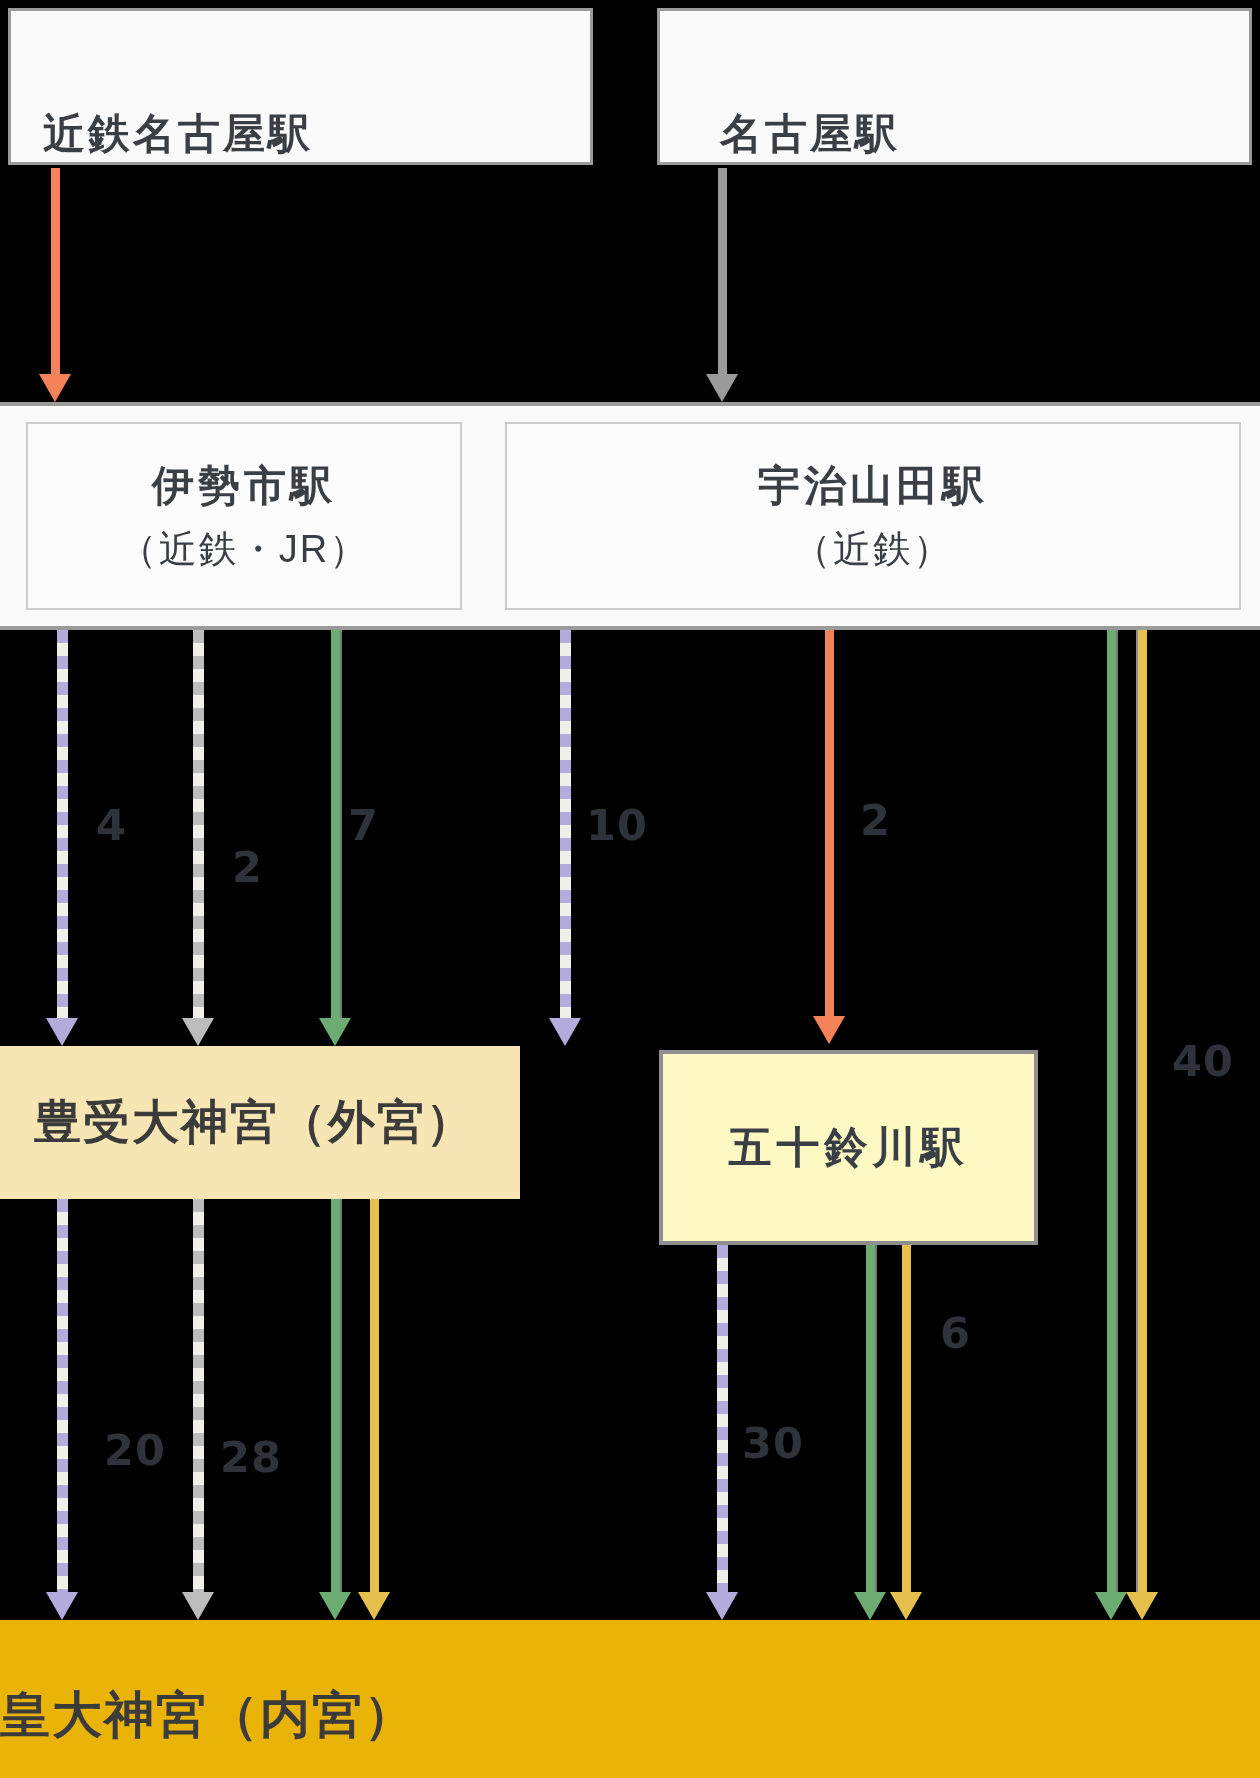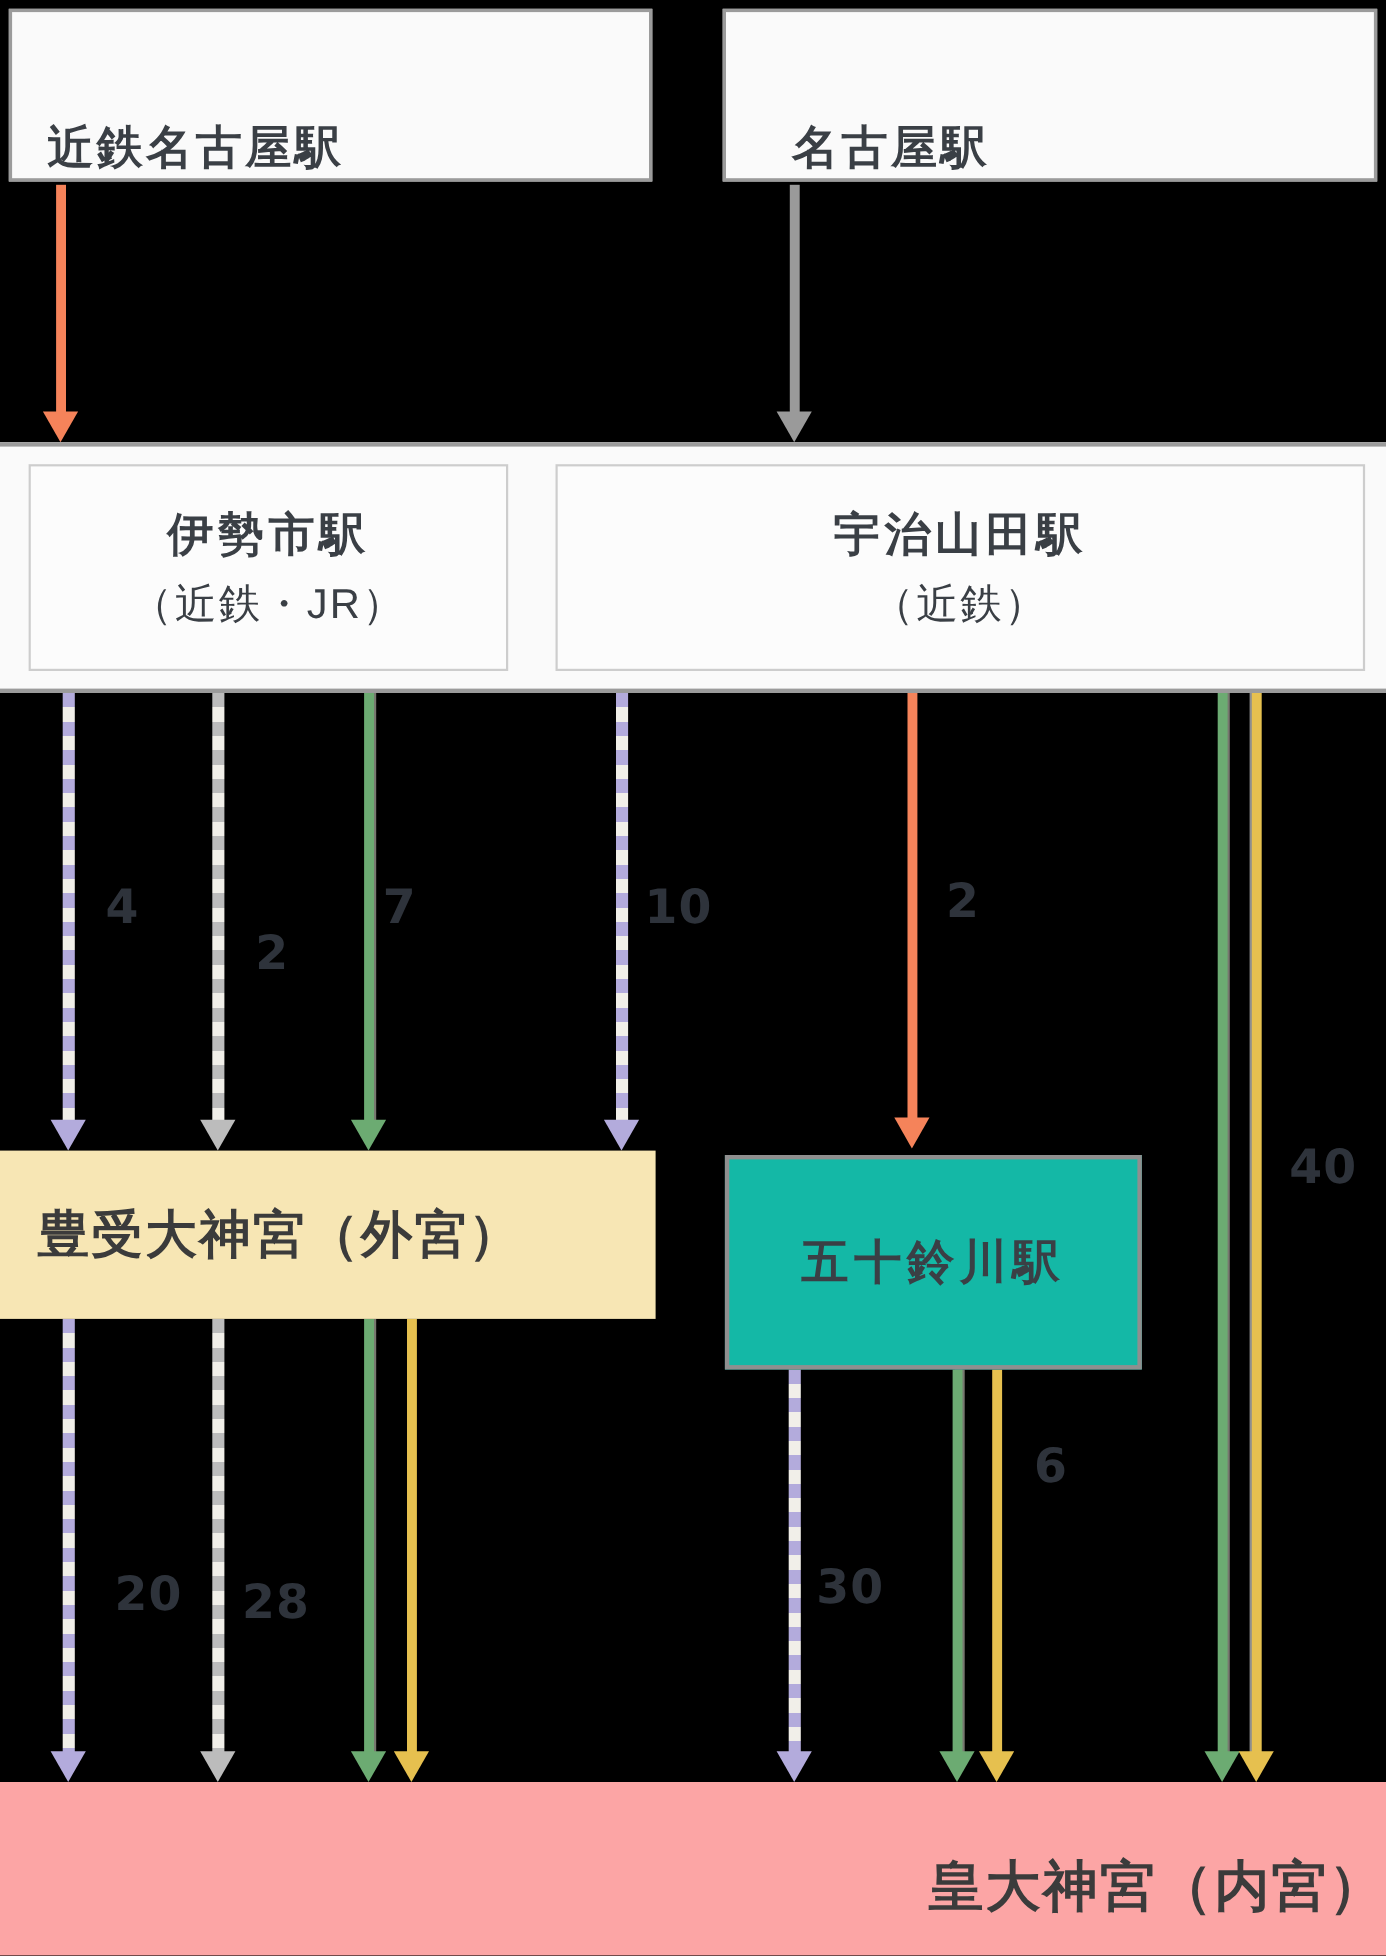--- a/index.html
+++ b/index.html
@@ -17,27 +17,27 @@
     position:absolute;box-sizing:border-box;background:#fcfcfc;border:2px solid #cdcdcd;
     display:flex;flex-direction:column;align-items:center;justify-content:center;gap:10px;
   }
   .inner-box .ttl{font-size:42px;font-weight:600;letter-spacing:4px;color:#3a3f45;}
   .inner-box .sub{font-size:38px;font-weight:500;letter-spacing:2px;color:#3a3f45;}
   #geku-box{
     position:absolute;background:#f7e6b4;display:flex;align-items:center;
   }
   #geku-box .lbl{font-size:47px;font-weight:700;letter-spacing:2px;color:#3b3b3b;padding-left:34px;}
   #isuzugawa-box{
-    position:absolute;box-sizing:border-box;background:#14b8a6;border:4px solid #8f8f8f;
+    position:absolute;box-sizing:border-box;background:#fef9c3;border:4px solid #8f8f8f;
     display:flex;align-items:center;justify-content:center;
   }
   #isuzugawa-box .lbl{font-size:43px;font-weight:600;letter-spacing:5px;color:#3a3f45;}
   #naiku-box{
-    position:absolute;left:0;width:1260px;background:#fca5a5;
-    display:flex;justify-content:flex-end;
+    position:absolute;left:0;width:1260px;background:#eab308;
+    display:flex;justify-content:flex-start;
   }
   #naiku-box .lbl{font-size:50px;font-weight:700;letter-spacing:2px;color:#3b3b3b;margin-top:62px;}
   .shaft{position:absolute;}
   .head{position:absolute;width:0;height:0;border-left:16px solid transparent;border-right:16px solid transparent;}
   .badge{position:absolute;font-size:43px;font-weight:700;color:#2e333b;letter-spacing:1px;
          font-family:"DejaVu Sans","Liberation Sans",sans-serif;}
 </style>
 </head>
 <body>
 
@@ -99,21 +99,21 @@
     <div class="inner-box" style="left:26px;top:16px;width:436px;height:188px;">
       <span class="ttl">伊勢市駅</span>
       <span class="sub">（近鉄・JR）</span>
     </div>
     <div class="inner-box" style="left:505px;top:16px;width:736px;height:188px;">
       <span class="ttl">宇治山田駅</span>
       <span class="sub">（近鉄）</span>
     </div>
   </div>
 
-  <div id="geku-box" style="left:0;top:1046px;width:596px;height:153px;">
+  <div id="geku-box" style="left:0;top:1046px;width:520px;height:153px;">
     <span class="lbl">豊受大神宮（外宮）</span>
   </div>
 
   <div id="isuzugawa-box" style="left:659px;top:1050px;width:379px;height:195px;">
     <span class="lbl">五十鈴川駅</span>
   </div>
 
   <div id="naiku-box" style="top:1620px;height:158px;">
     <span class="lbl">皇大神宮（内宮）</span>
   </div>

